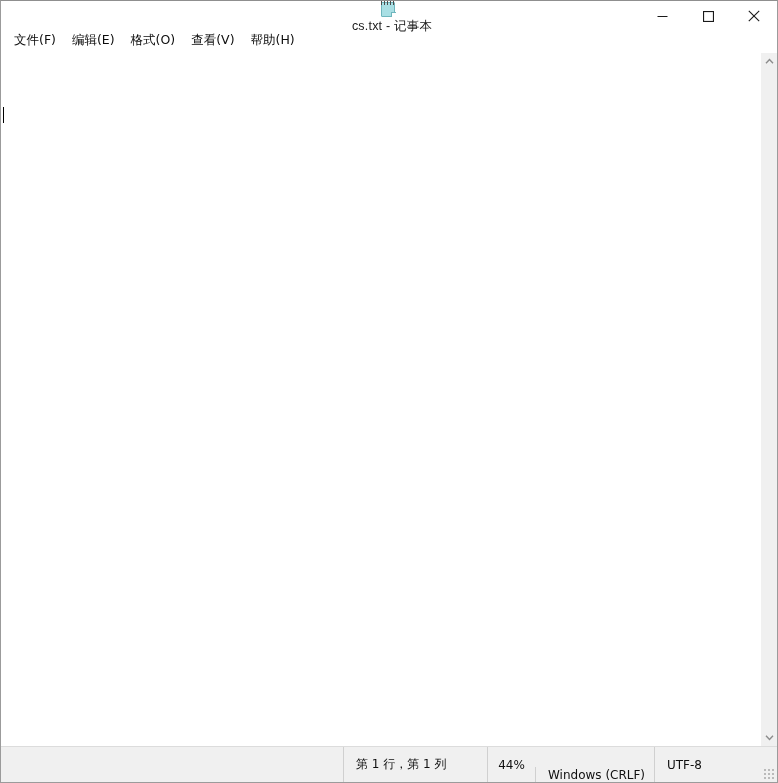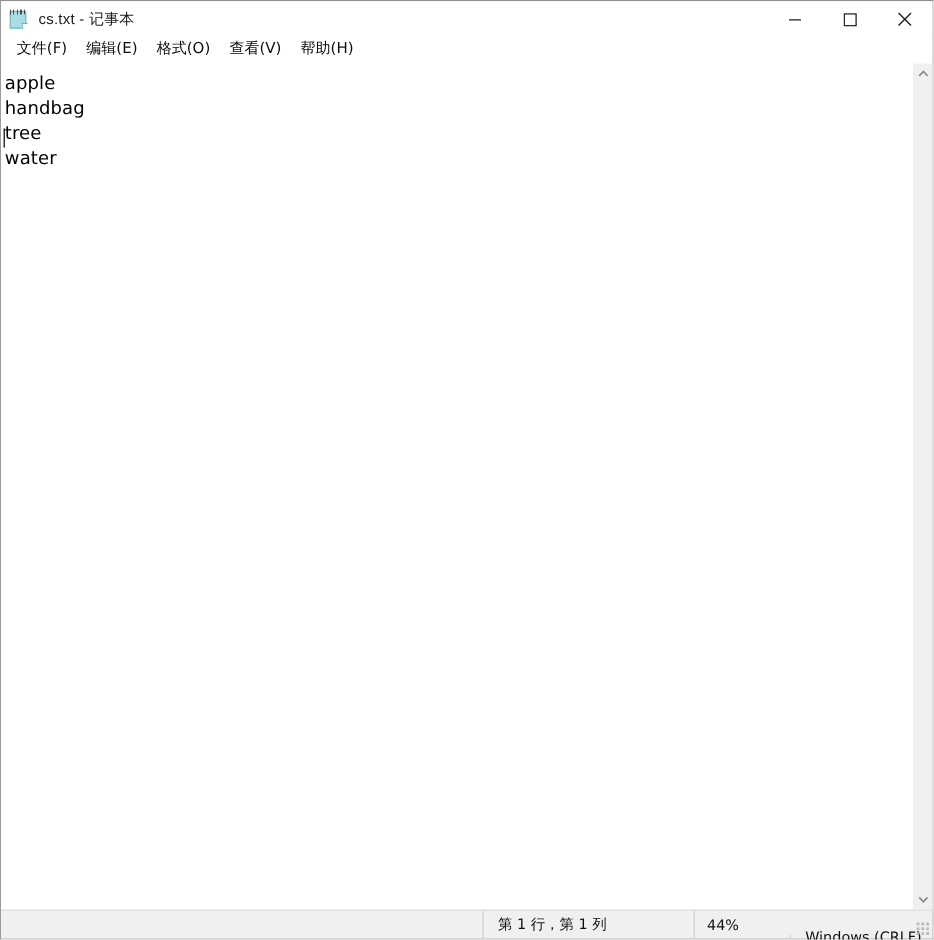--- a/index.html
+++ b/index.html
@@ -25,20 +25,21 @@
   
   #titlebar {
     position: relative;
     height: 30px;
     min-height: 30px;
     background: #ffffff;
     display: flex;
     align-items: center;
     padding-left: 6px;
     user-select: none;
+    flex-direction: column;
   }
   #app-icon {
     width: 17px; height: 17px;
     margin-right: 8px;
     position: relative;
     flex: none;
   }
   #app-icon .pad {
     position: absolute; left: 1px; top: 1px;
     width: 14px; height: 15px;
@@ -155,31 +156,30 @@
   }
   .sb-arrow svg { display:block; }
   #sb-track {
     flex: 1 1 auto;
     width: 17px;
     background: #f0f0f0;
   }
 
   
   #statusbar {
-    height: 24px;
+    height: 36px;
     min-height: 24px;
     background: #f0f0f0;
     border-top: 1px solid #dcdcdc;
     display: flex;
     align-items: stretch;
     font-size: 12px;
     color: #101010;
     user-select: none;
     position: relative;
-    gap: 32px;
   }
   #status-spacer { flex: 1 1 auto; }
   .status-cell {
     display: flex;
     align-items: center;
     border-left: 1px solid #d0d0d0;
     padding: 0 12px;
     white-space: nowrap;
     font-family: "DejaVu Sans", "Liberation Sans", sans-serif;
     font-size: 12px;
@@ -234,24 +234,20 @@
     <div class="menu-item">文件(F)</div>
     <div class="menu-item">编辑(E)</div>
     <div class="menu-item">格式(O)</div>
     <div class="menu-item">查看(V)</div>
     <div class="menu-item">帮助(H)</div>
   </div>
 
   <div id="body-area">
     <div id="textarea-wrap">
       <div id="caret"></div>
-      <pre id="doc-text">apple
-handbag
-tree
-water</pre>
     </div>
 
     <div id="vscroll">
       <div class="sb-arrow">
         <svg width="9" height="7" viewBox="0 0 9 7" aria-hidden="true">
           <polyline points="1,5.2 4.5,1.6 8,5.2" fill="none" stroke="#8c8c8c" stroke-width="1.4"></polyline>
         </svg>
       </div>
       <div id="sb-track"></div>
       <div class="sb-arrow">
@@ -260,16 +256,17 @@
         </svg>
       </div>
     </div>
   </div>
 
   <div id="statusbar">
     <div id="status-spacer"></div>
     <div class="status-cell" id="cell-position">第 1 行，第 1 列</div>
     <div class="status-cell" id="cell-zoom">44%</div>
     <div class="status-cell" id="cell-eol">Windows (CRLF)</div>
+    <div class="status-cell" id="cell-encoding">UTF-8</div>
     <div id="resize-grip"></div>
   </div>
 
 </div>
 
 </body></html>

